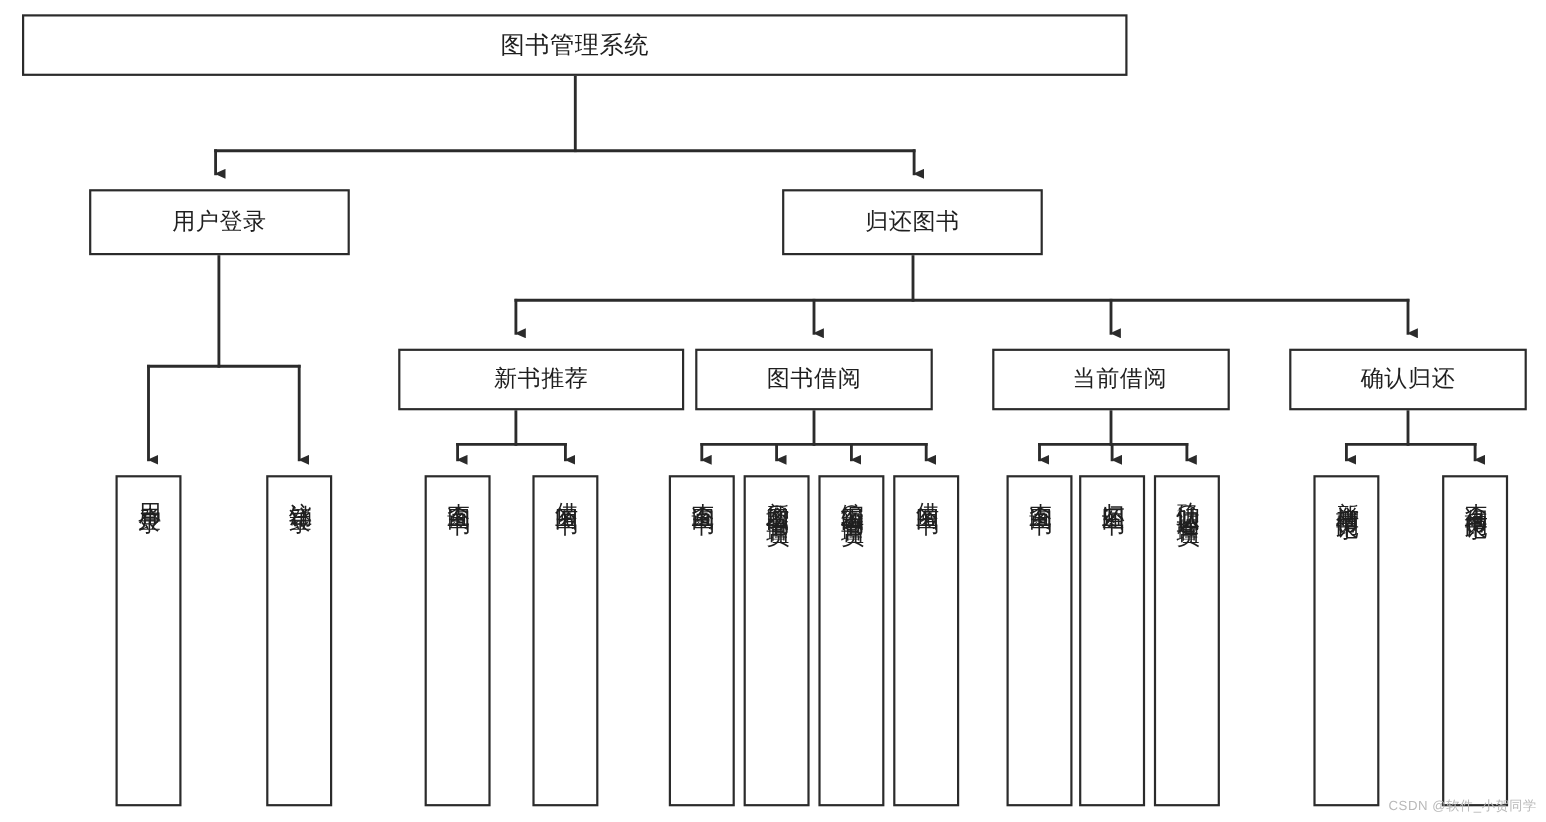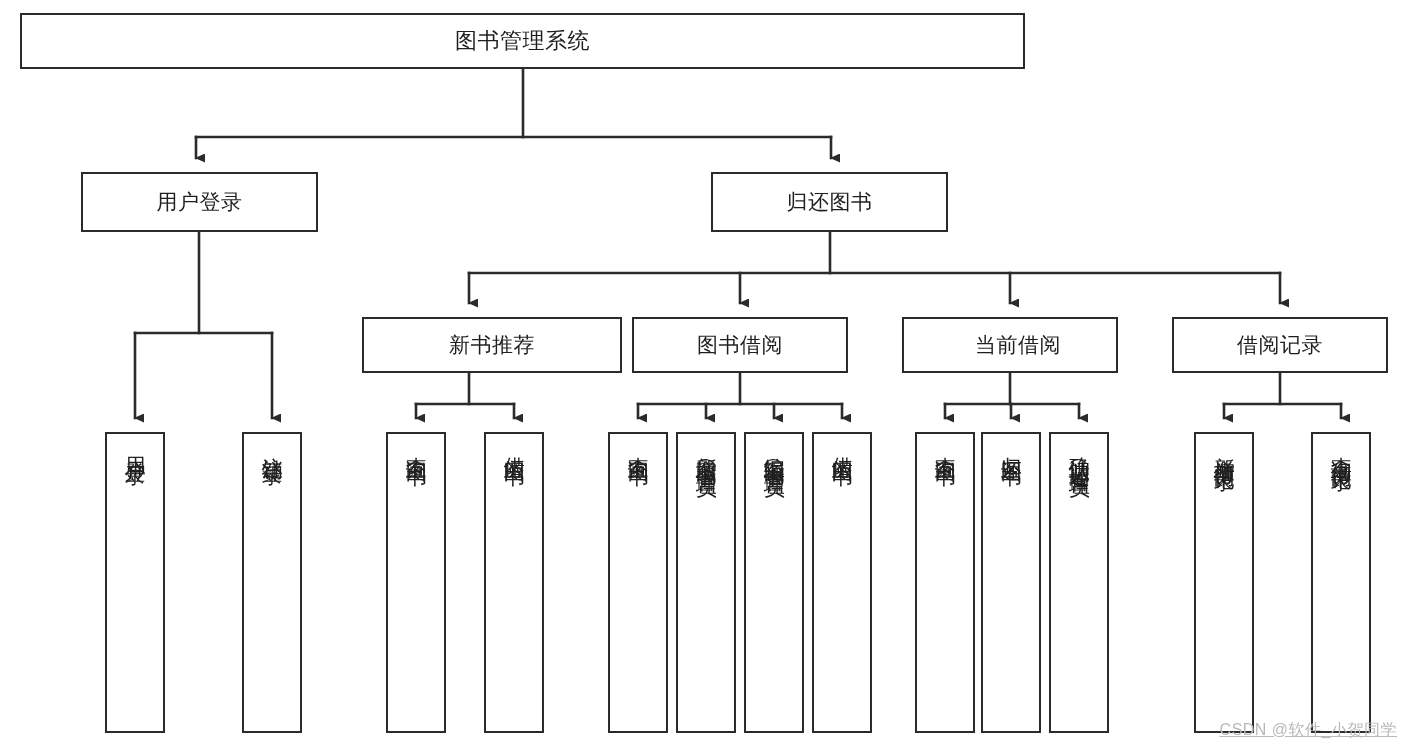--- a/index.html
+++ b/index.html
@@ -63,26 +63,25 @@
     text-orientation: upright;
     font-size: 21px;
     line-height: 1.06;
     letter-spacing: 3px;
     white-space: nowrap;
   }
   #watermark {
     position: absolute;
     right: 8px;
     bottom: 6px;
-    font-size: 16px;
+    font-size: 12px;
     color: #b9b9b9;
     letter-spacing: 0.5px;
     white-space: nowrap;
     user-select: none;
-    text-decoration: underline;
   }
 </style>
 </head>
 <body>
 
 <div id="diagram-root">
 
   <svg id="connector-layer" viewBox="0 0 1405 747" width="1405" height="747" xmlns="http://www.w3.org/2000/svg">
     <defs>
       <marker id="arrowhead" markerWidth="9" markerHeight="10" refX="4.5" refY="9" orient="auto" markerUnits="userSpaceOnUse">
@@ -148,21 +147,21 @@
   <div class="node horiz" style="left:362px; top:317px; width:260px; height:56px;">
     <span class="node-label">新书推荐</span>
   </div>
   <div class="node horiz" style="left:632px; top:317px; width:216px; height:56px;">
     <span class="node-label">图书借阅</span>
   </div>
   <div class="node horiz" style="left:902px; top:317px; width:216px; height:56px;padding-left:16px;">
     <span class="node-label">当前借阅</span>
   </div>
   <div class="node horiz" style="left:1172px; top:317px; width:216px; height:56px;">
-    <span class="node-label">借阅记录</span>
+    <span class="node-label">确认归还</span>
   </div>
 
   <div class="node vert" style="left:105px; top:432px; width:60px; height:301px;">
     <span class="node-label">用户登录</span>
   </div>
   <div class="node vert" style="left:242px; top:432px; width:60px; height:301px;">
     <span class="node-label">注销登录</span>
   </div>
 
   <div class="node vert" style="left:386px; top:432px; width:60px; height:301px;">

